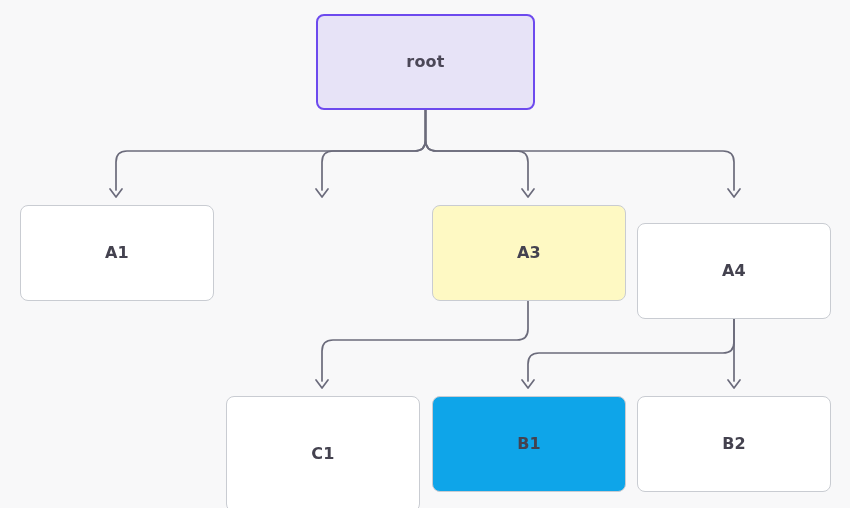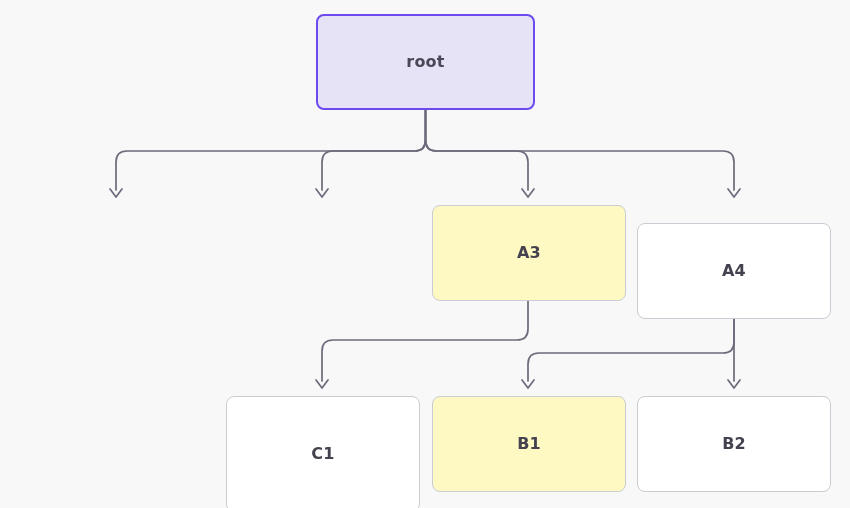--- a/index.html
+++ b/index.html
@@ -71,29 +71,32 @@
       <path d="M 522 189 L 528 197 L 534 189" fill="none" stroke="#6b6b7b" stroke-width="1.7" stroke-linecap="round" stroke-linejoin="round"></path>
       <path d="M 728 189 L 734 197 L 740 189" fill="none" stroke="#6b6b7b" stroke-width="1.7" stroke-linecap="round" stroke-linejoin="round"></path>
       <path d="M 316 380 L 322 388 L 328 380" fill="none" stroke="#6b6b7b" stroke-width="1.7" stroke-linecap="round" stroke-linejoin="round"></path>
       <path d="M 522 380 L 528 388 L 534 380" fill="none" stroke="#6b6b7b" stroke-width="1.7" stroke-linecap="round" stroke-linejoin="round"></path>
       <path d="M 728 380 L 734 388 L 740 380" fill="none" stroke="#6b6b7b" stroke-width="1.7" stroke-linecap="round" stroke-linejoin="round"></path>
     </svg>
 
   <div class="node root-node" style="left: 316px; top: 14px; width: 219px; height: 96px; background: rgb(231, 227, 247);">
     <span class="node-label">root</span>
   </div>
+  <div class="node" style="left: 20px; top: 205px; width: 194px; height: 96px; background: rgb(255, 255, 255);">
+    <span class="node-label">A1</span>
+  </div>
   <div class="node" style="left: 432px; top: 205px; width: 194px; height: 96px; background: #fef9c3;">
     <span class="node-label">A3</span>
   </div>
   <div class="node" style="left: 637px; top: 205px; width: 194px; height: 96px; background: rgb(255, 255, 255); margin-top: 18px;">
     <span class="node-label">A4</span>
   </div>
   <div class="node" style="left: 226px; top: 396px; width: 194px; height: 116px; background: rgb(255, 255, 255);">
     <span class="node-label">C1</span>
   </div>
-  <div class="node" style="left: 432px; top: 396px; width: 194px; height: 96px; background: #fef9c3;">
+  <div class="node" style="left: 432px; top: 396px; width: 194px; height: 96px; background: #0ea5e9;">
     <span class="node-label">B1</span>
   </div>
   <div class="node" style="left: 637px; top: 396px; width: 194px; height: 96px; background: rgb(255, 255, 255);">
     <span class="node-label">B2</span>
   </div>
 
 </div>
 
 </body></html>

